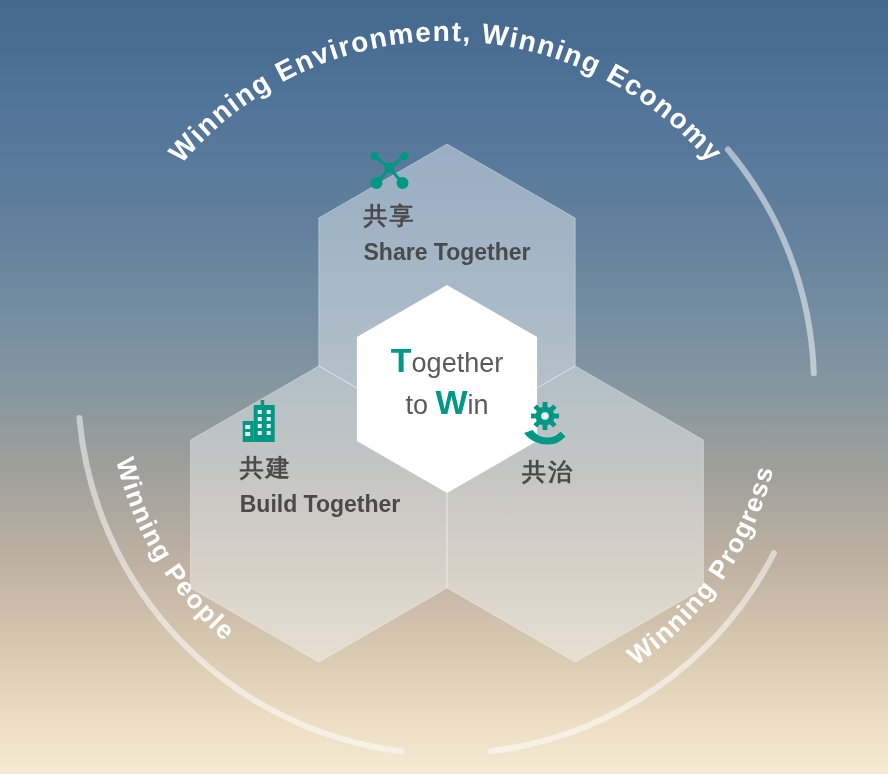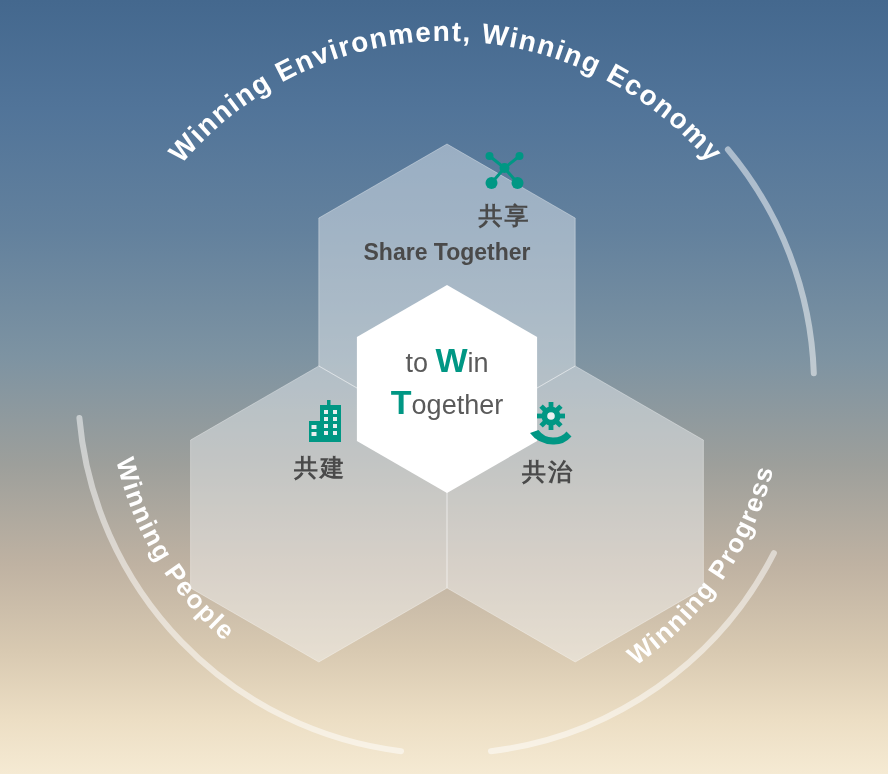--- a/index.html
+++ b/index.html
@@ -16,21 +16,21 @@
   path.arc { fill:none; stroke:rgba(255,255,255,0.5); stroke-width:6; stroke-linecap:round; }
   polygon.hex { fill:rgba(248,251,253,0.42); stroke:rgba(255,255,255,0.35); stroke-width:1; }
   polygon.hex-center { fill:#ffffff; }
 
   text.arc-text { fill:#ffffff; font-weight:700; font-family:"Liberation Sans", sans-serif; }
   text.arc-top  { font-size:28px; letter-spacing:1.5px; }
   text.arc-side { font-size:26px; letter-spacing:1.5px; }
 
   .hex-label {
     position:absolute; transform:translateX(-50%);
-    display:flex; flex-direction:column; align-items:flex-end;
+    display:flex; flex-direction:column; align-items:flex-start;
   }
   .zh { font-size:24px; font-weight:600; color:#4a4a4a; letter-spacing:2px; margin-top:6px; }
   .en { font-size:23px; font-weight:700; color:#4a4a4a; margin-top:7px; }
 
   .center-slogan {
     position:absolute; left:447px; top:341px; transform:translateX(-50%);
     text-align:center; font-size:27px; color:#5a5a5a; line-height:39px; white-space:nowrap;
   }
   .center-slogan .accent { font-size:34px; font-weight:700; color:#009784; }
   .center-slogan .pre { margin-right:0.28em; }
@@ -101,20 +101,21 @@
           <rect x="27" y="17" width="4" height="4"></rect>
         <rect x="18" y="24" width="4" height="4"></rect>
           <rect x="27" y="24" width="4" height="4"></rect>
         <rect x="18" y="31" width="4" height="4"></rect>
           <rect x="27" y="31" width="4" height="4"></rect>
         <rect x="5.5" y="25" width="5" height="4"></rect>
           <rect x="5.5" y="32" width="5" height="4"></rect>
       </g>
     </svg>
     <div class="zh">共建</div>
+    <div class="en">Build Together</div>
   </div>
 
   <div class="hex-label" style="left:548px; top:398px;">
     <svg width="46" height="52" viewBox="-23 -26 46 52">
       <g fill="#009784">
         <g>
           <rect x="-2.4" y="-22" width="4.8" height="7"></rect>
           <rect x="-2.4" y="-22" width="4.8" height="7" transform="rotate(45 0 -8)"></rect>
           <rect x="-2.4" y="-22" width="4.8" height="7" transform="rotate(90 0 -8)"></rect>
           <rect x="-2.4" y="-22" width="4.8" height="7" transform="rotate(135 0 -8)"></rect>
@@ -125,17 +126,17 @@
         </g>
         <circle cx="0" cy="-8" r="9.5"></circle>
       </g>
       <circle cx="0" cy="-8" r="3.8" fill="#eaf0f1"></circle>
       <path d="M -21 9 Q -13 20 2 20.5 Q 13 21 20.5 12.5 L 15.5 7.5 Q 11 13.5 2 13.5 Q -7 13.5 -12.5 6 Z" fill="#009784"></path>
     </svg>
     <div class="zh">共治</div>
   </div>
 
   <div class="center-slogan">
+    <div><span class="accent">T</span><span>ogether</span></div>
     <div><span class="pre">to</span><span class="accent">W</span><span>in</span></div>
-    <div><span class="accent">T</span><span>ogether</span></div>
   </div>
 
 </div>
 
 </body></html>

